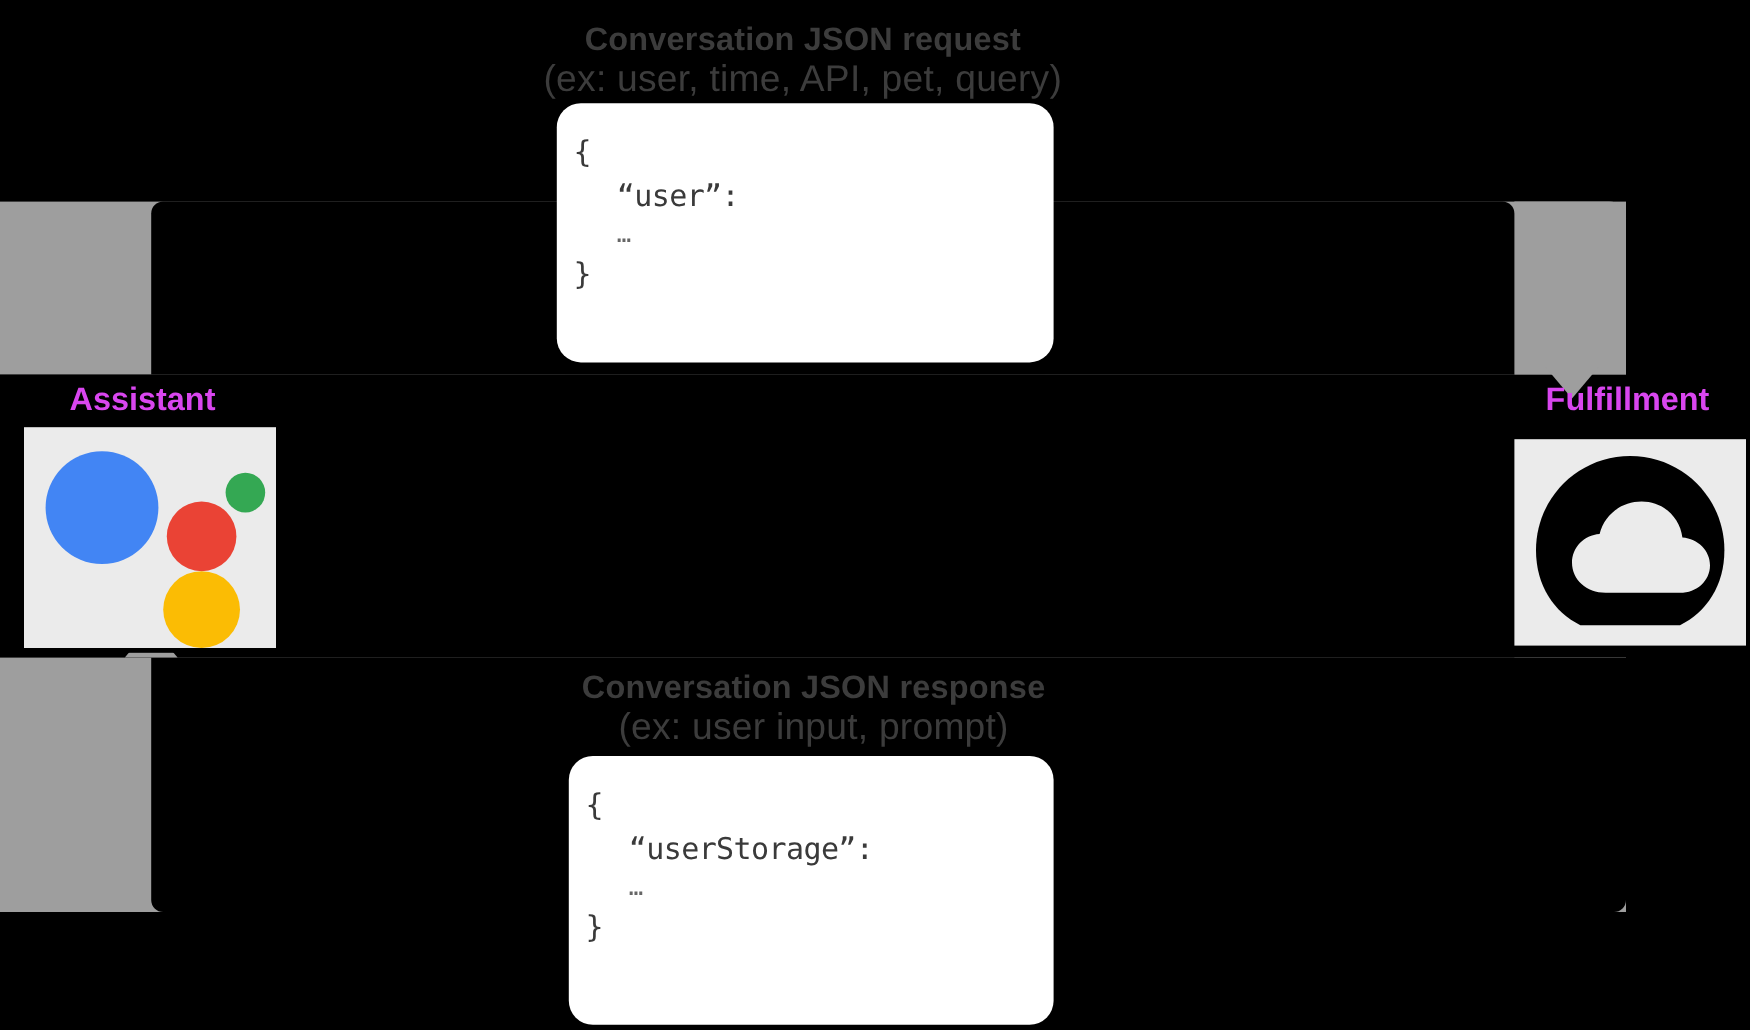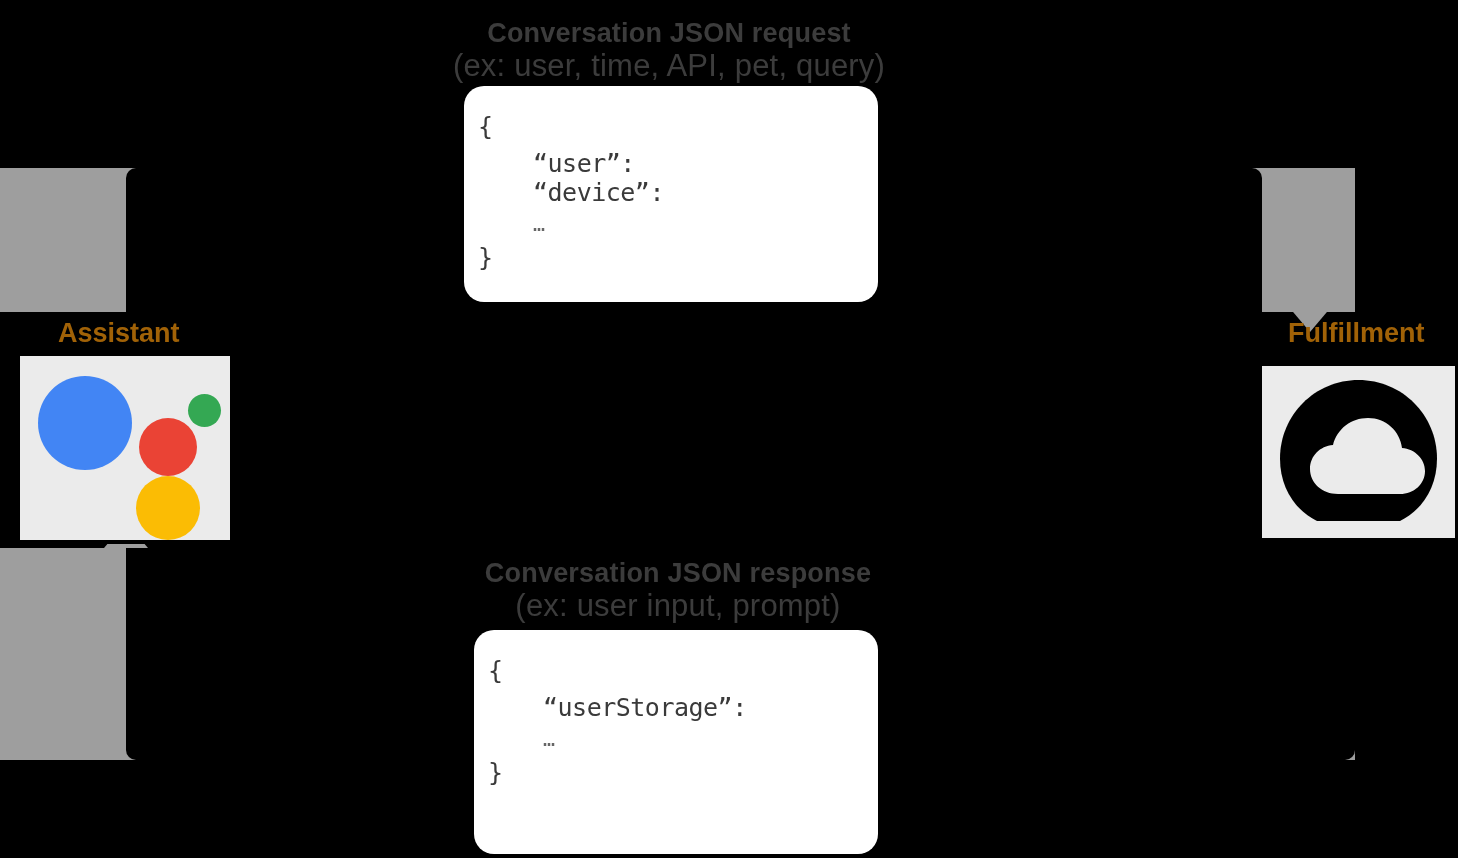--- a/index.html
+++ b/index.html
@@ -128,21 +128,21 @@
     width: 680px;
   }
   .label-response {
     left: 338px;
     top: 556px;
     width: 680px;
   }
 
   .node-label {
     position: absolute;
-    color: #a16207;
+    color: #d946ef;
     font-size: 27px;
     font-weight: 700;
     font-family: "Liberation Sans", sans-serif;
     white-space: nowrap;
   }
   .label-assistant {
     left: 58px;
     top: 318px;
   }
   .label-fulfillment {
@@ -174,21 +174,21 @@
   }
   .json-line {
     color: #3a3a3a;
     font-size: 25px;
     line-height: 29px;
     padding-left: 14px;
     white-space: pre;
     letter-spacing: -0.5px;
   }
   .json-line.indent {
-    padding-left: 69px;
+    padding-left: 50px;
   }
   .json-line.ellipsis {
     font-size: 20px;
     color: #666;
     line-height: 34px;
   }
   .json-line.brace-open {
     padding-bottom: 8px;
   }
   .json-line.brace-close {
@@ -251,21 +251,20 @@
   <div class="center-row"></div>
 
   <div class="flow-label label-request">
     <div class="line1">Conversation JSON request</div>
     <div class="line2">(ex: user, time, API, pet, query)</div>
   </div>
 
   <div class="json-card json-card-top">
     <div class="json-line brace-open">{</div>
     <div class="json-line indent">“user”:</div>
-    <div class="json-line indent">“device”:</div>
     <div class="json-line indent ellipsis">…</div>
     <div class="json-line brace-close">}</div>
   </div>
 
   <div class="node-label label-assistant">Assistant</div>
   <div class="icon-tile tile-assistant">
     <div class="assistant-dots">
       <div class="dot dot-blue"></div>
       <div class="dot dot-red"></div>
       <div class="dot dot-green"></div>

